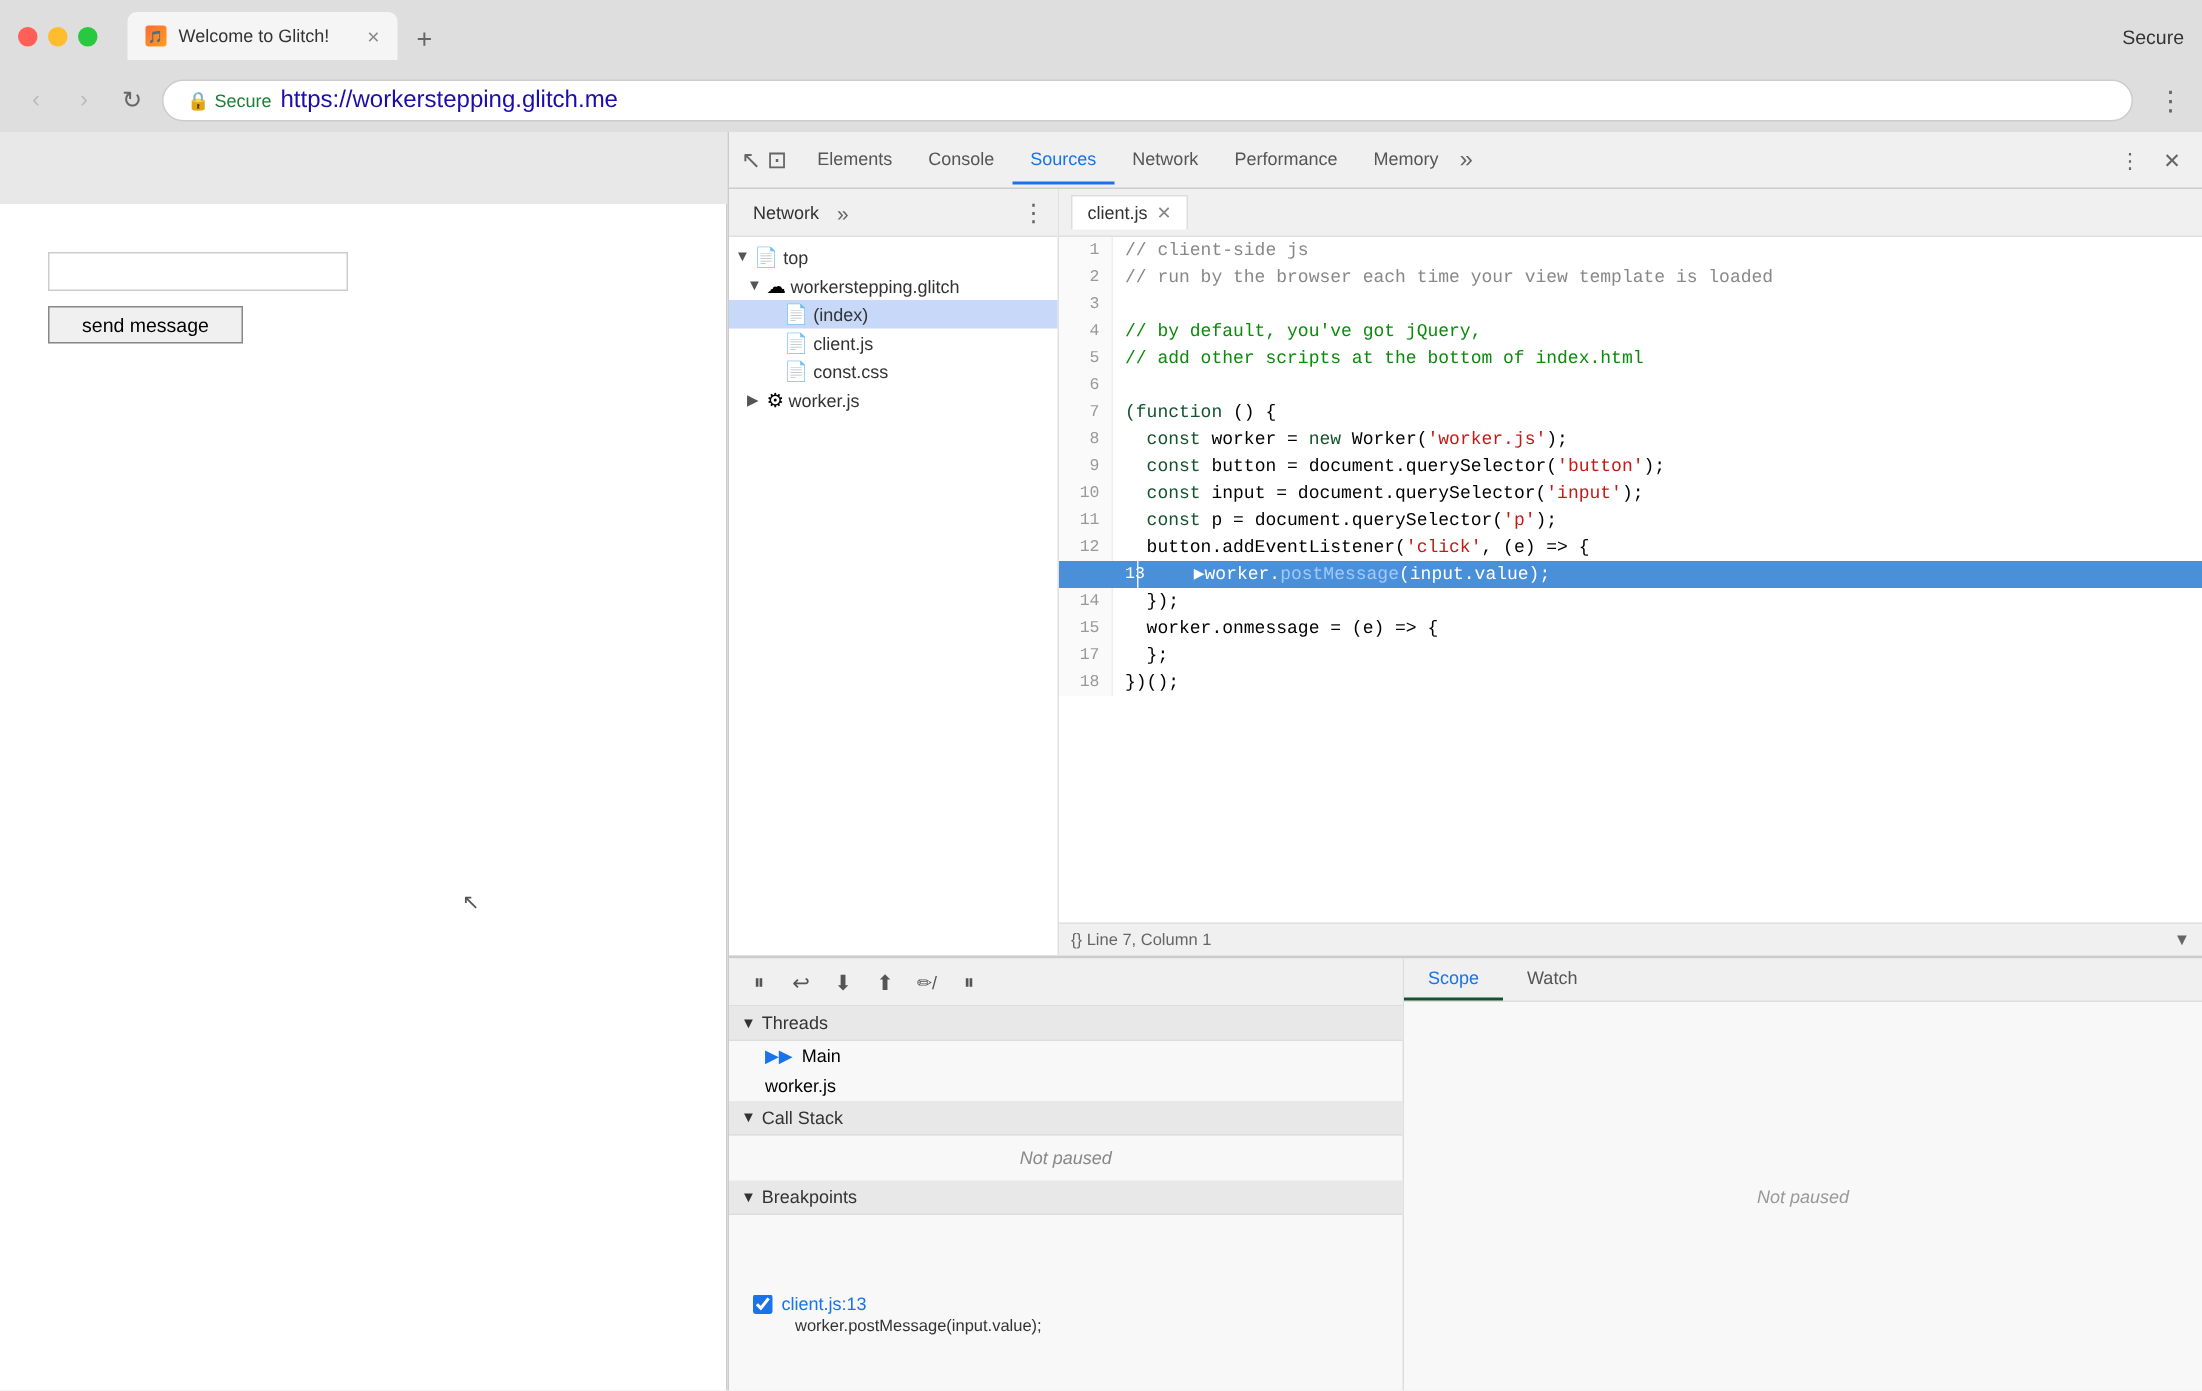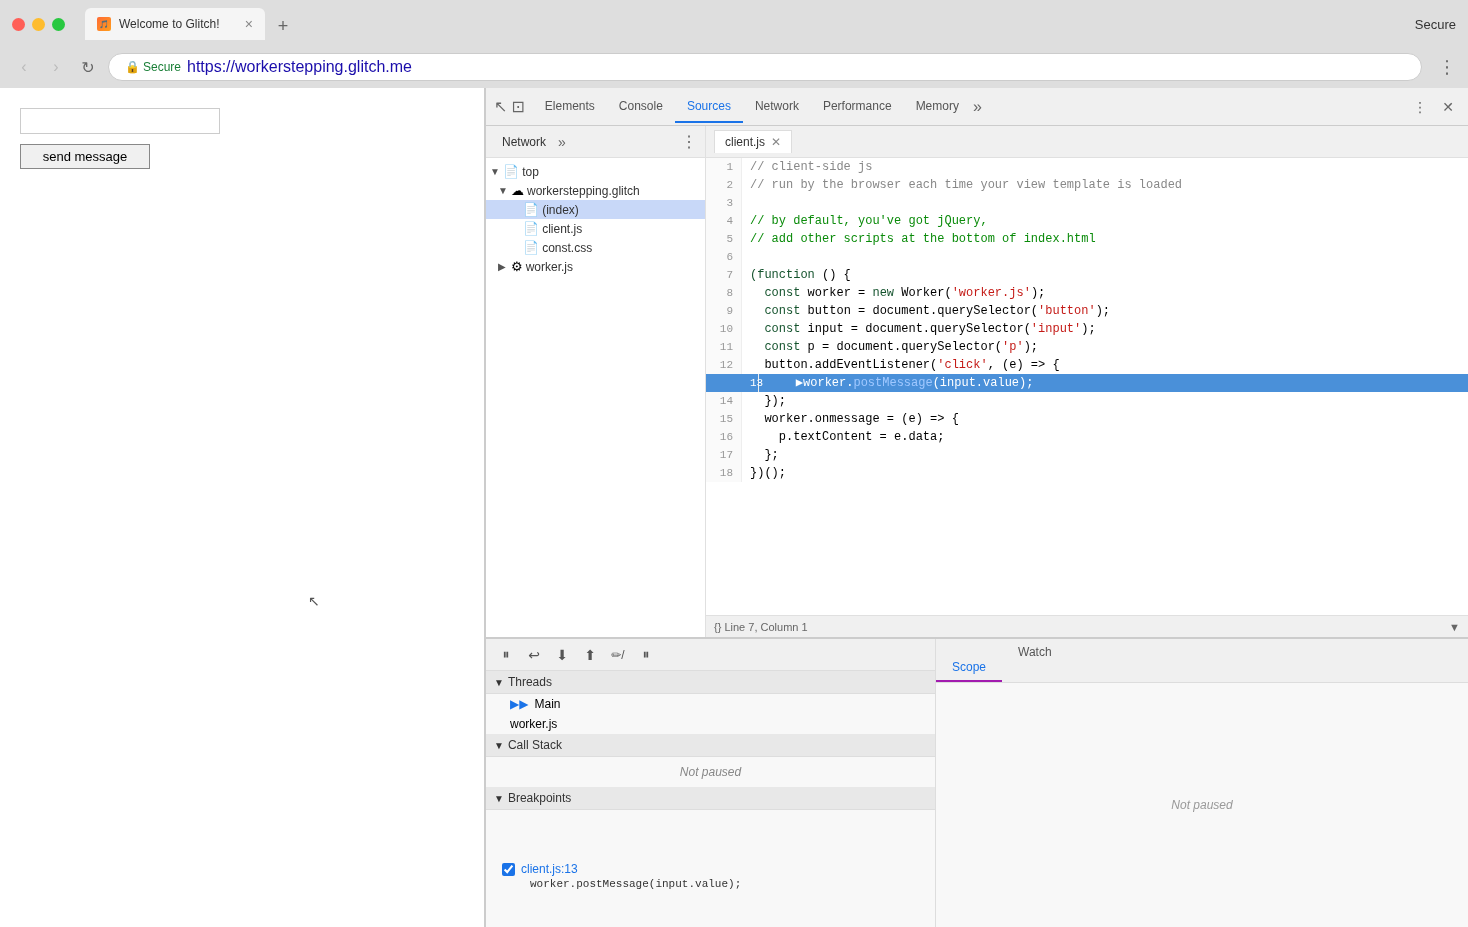--- a/index.html
+++ b/index.html
@@ -24,21 +24,21 @@
     .address-input { flex: 1; background: white; border: 1px solid #ccc; border-radius: 14px; padding: 4px 16px; font-size: 13px; display: flex; align-items: center; gap: 6px; height: 28px; }
     .secure-badge { color: #1a7f37; font-size: 12px; display: flex; align-items: center; gap: 3px; }
     .url-text { color: #1a0dab; font-size: 16px; }
     .more-btn { color: #666; font-size: 18px; margin-left: 8px; }
     .guest-label { font-size: 13px; color: #333; margin-left: auto; }
 
     
     .main-content { display: flex; height: calc(927px - 88px); }
 
     
-    .page-content { flex: 0 0 485px; background: white; display: flex; flex-direction: column; padding: 20px; border-right: 1px solid #ccc; }
+    .page-content { flex: 0 0 485px; background: white; display: flex; flex-direction: column; padding: 32px; border-right: 1px solid #ccc; margin-top: 48px; }
     .message-input { border: 1px solid #ccc; width: 200px; height: 26px; margin-bottom: 10px; }
     .send-btn { border: 1px solid #888; background: #f0f0f0; padding: 4px 10px; font-size: 13px; cursor: pointer; width: 130px; }
     .cursor-indicator { position: absolute; left: 308px; top: 593px; font-size: 14px; color: #555; }
 
     
     .devtools { flex: 1; background: #f8f8f8; display: flex; flex-direction: column; border-left: 1px solid #ccc; }
     .devtools-tabs { display: flex; align-items: center; background: #f0f0f0; border-bottom: 1px solid #ccc; height: 38px; padding: 0 8px; }
     .devtools-tab { padding: 8px 12px; font-size: 12px; color: #555; cursor: pointer; white-space: nowrap; border-bottom: 2px solid transparent; }
     .devtools-tab.active { color: #1a73e8; border-bottom: 2px solid #1a73e8; }
     .devtools-more { margin-left: 2px; font-size: 16px; color: #666; cursor: pointer; }
@@ -90,27 +90,27 @@
     .dbg-btn { width: 24px; height: 24px; display: flex; align-items: center; justify-content: center; font-size: 14px; color: #555; cursor: pointer; }
     .debug-sections { flex: 1; overflow-y: auto; }
     .debug-section-header { display: flex; align-items: center; padding: 4px 8px; background: #e8e8e8; border-bottom: 1px solid #ddd; font-size: 12px; color: #333; gap: 4px; cursor: pointer; }
     .section-arrow { font-size: 10px; }
     .debug-thread-item { display: flex; align-items: center; padding: 3px 24px; font-size: 12px; gap: 6px; cursor: pointer; }
     .thread-indicator { color: #1a73e8; font-size: 12px; }
     .not-paused-text { padding: 8px 24px; font-size: 12px; color: #888; font-style: italic; text-align: center; }
     .breakpoint-item { padding: 4px 16px; font-size: 12px; margin-top: 48px; }
     .breakpoint-label { display: flex; align-items: center; gap: 6px; font-size: 12px; color: #1a73e8; }
     .breakpoint-checkbox { width: 13px; height: 13px; accent-color: #1a73e8; }
-    .breakpoint-code { padding: 2px 28px; font-size: 11px; color: #333; font-family: Liberation Mono, monospace; }
+    .breakpoint-code { padding: 2px 28px; font-size: 11px; color: #333; font-family: Liberation Sans, sans-serif; }
 
     
     .debug-right { flex: 1; display: flex; flex-direction: column; }
     .scope-tabs { display: flex; border-bottom: 1px solid #ddd; background: #f0f0f0; }
     .scope-tab { padding: 6px 16px; font-size: 12px; cursor: pointer; color: #555; border-bottom: 2px solid transparent; }
-    .scope-tab.active { color: #1a73e8; border-bottom: 2px solid #a21caf; margin-top: 15px; }
+    .scope-tab.active { color: #1a73e8; border-bottom: 2px solid #14532d; }
     .scope-content { flex: 1; display: flex; align-items: center; justify-content: center; font-size: 12px; color: #999; font-style: italic; }
   </style>
 </head>
 <body>
 
 <div class="browser-chrome">
   <div class="title-bar">
     <div class="traffic-lights">
       <div class="traffic-light tl-red"></div>
       <div class="traffic-light tl-yellow"></div>
@@ -278,24 +278,20 @@
           </div>
           <div class="code-line">
             <span class="line-num">14</span>
             <span class="line-content">  });</span>
           </div>
           <div class="code-line">
             <span class="line-num">15</span>
             <span class="line-content">  worker.onmessage = (e) =&gt; {</span>
           </div>
           <div class="code-line">
-            <span class="line-num">16</span>
-            <span class="line-content">    p.textContent = e.data;</span>
-          </div>
-          <div class="code-line">
             <span class="line-num">17</span>
             <span class="line-content">  };</span>
           </div>
           <div class="code-line">
             <span class="line-num">18</span>
             <span class="line-content">})();</span>
           </div>
         </div>
         <div class="code-status-bar">
           <span>{}</span>

